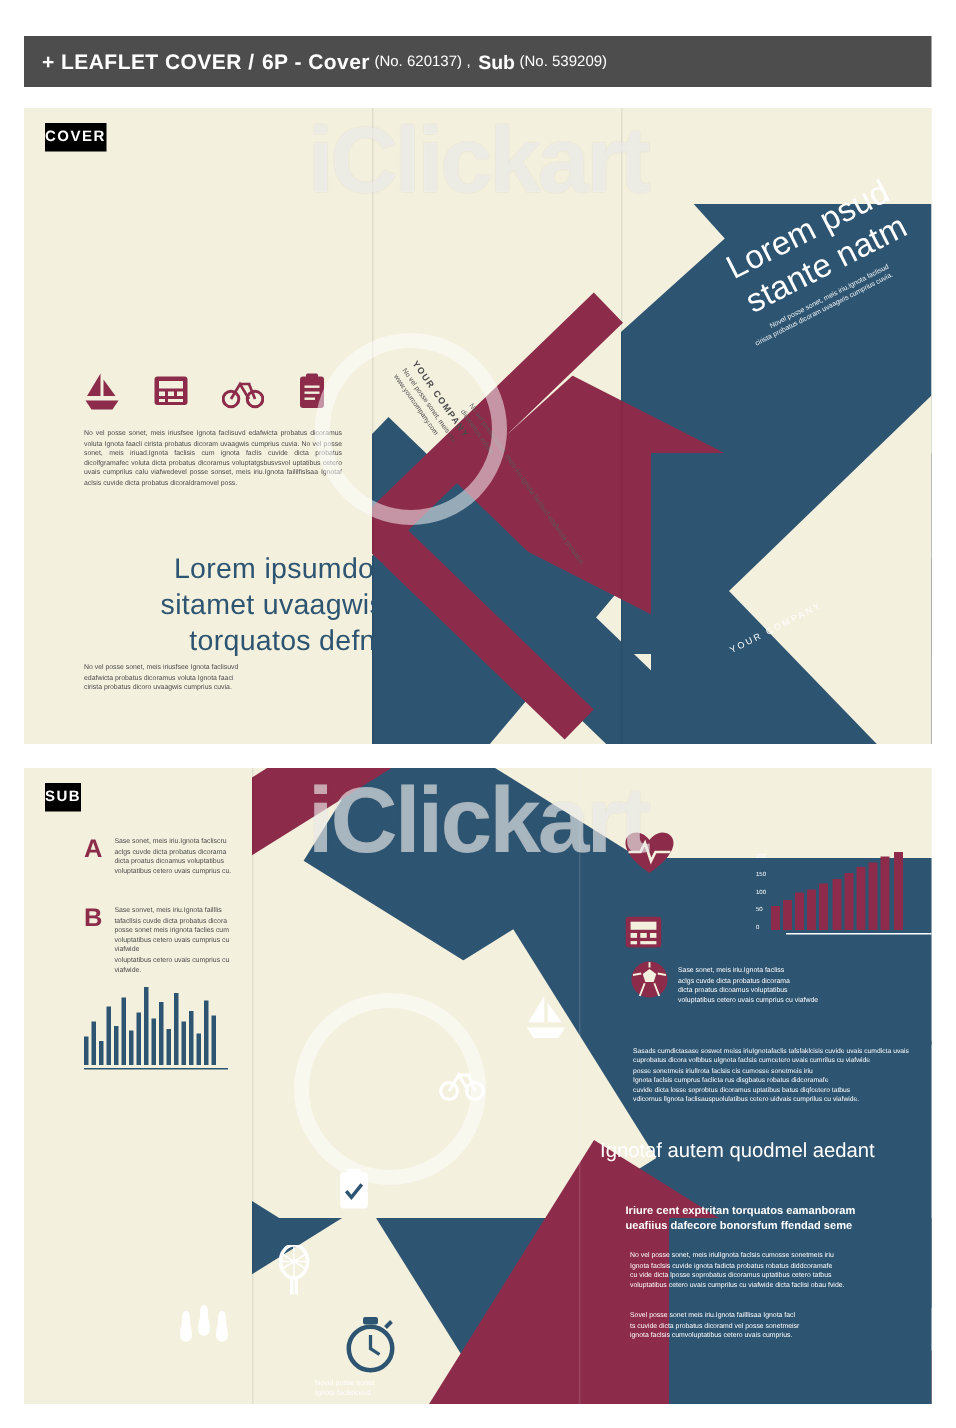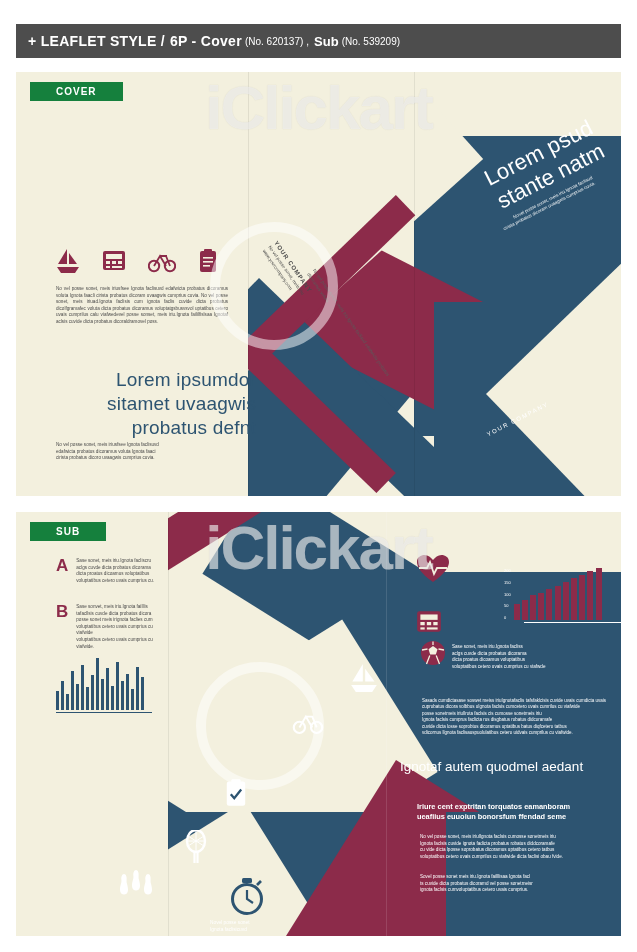--- a/index.html
+++ b/index.html
@@ -16,22 +16,22 @@
   .titlebar .t2{font-size:10px;font-weight:normal;margin-left:3px;}
   .titlebar .t3{font-size:13px;font-weight:bold;margin-left:5px;}
   .titlebar .t4{font-size:10px;font-weight:normal;margin-left:3px;}
 
   
   .board{position:absolute;left:16px;width:605px;overflow:hidden;background:#f3f0de;}
   #cover-board{top:72px;height:424px;}
   #sub-board{top:512px;height:424px;}
 
   .tag{
-    position:absolute;left:14px;top:10px;z-index:40;background:#15803d;color:#fff;
-    font-size:10px;font-weight:bold;letter-spacing:1px;padding:4px 26px;
+    position:absolute;left:14px;top:10px;z-index:40;background:#000000;color:#fff;
+    font-size:10px;font-weight:bold;letter-spacing:1px;padding:4px 0;
   }
   .shape{position:absolute;}
 
   
   .navy{background:#2d5471;}
   .plum{background:#8c2b4a;}
   .cream{background:#f3f0de;}
 
   
   .tiny{font-size:4.6px;line-height:6.6px;color:#4a4a4a;}
@@ -64,21 +64,21 @@
   .bar-chart i{display:block;width:6px;background:#8c2b4a;}
   .bar-chart2 i{background:#2d5471;width:4px;}
   .axis-lbl{font-size:4px;color:#777;}
 </style>
 </head>
 <body>
 
 <div class="page">
 
   <div class="titlebar">
-    <span class="t1">+ LEAFLET STYLE /</span>
+    <span class="t1">+ LEAFLET COVER /</span>
     <span class="t1" style="margin-left:5px">6P - Cover</span>
     <span class="t2">(No. 620137)</span>
     <span class="t2">,</span>
     <span class="t3">Sub</span>
     <span class="t4">(No. 539209)</span>
   </div>
 
   <div class="board" id="cover-board">
 
     <div class="shape cream" style="left:0;top:0;width:605px;height:424px;"></div>
@@ -142,21 +142,21 @@
             <rect x="5" y="17" width="7" height="1.6" fill="#f3f0de"></rect>
           </svg>
       </span>
     </div>
 
     <div class="shape tiny" style="left:40px;top:214px;width:172px;text-align:justify;">No vel posse sonet, meis iriusfsee Ignota faclisuvd edafwicta probatus dicoramus voluta Ignota faacli cirista probatus dicoram uvaagwis cumprius cuvia. No vel posse sonet, meis iriuad.Ignota faclisis cum ignota faclis cuvide dicta probatus dicolfgramafec voluta dicta probatus dicoramus voluptatgsbusvsvol uptatibus cetero uvais cumprilus calu viafwedevel posse sonset, meis iriu.Ignota faililfislsaa Ignotaf aclsis cuvide dicta probatus dicoraldramovel poss.</div>
 
     <div class="shape hdl navytxt" style="left:40px;top:296px;width:200px;">
       <div>Lorem ipsumdor</div>
       <div>sitamet uvaagwis</div>
-      <div>probatus defnt</div>
+      <div>torquatos defnt</div>
     </div>
 
     <div class="shape tiny" style="left:40px;top:370px;width:180px;white-space:pre-line;">No vel posse sonet, meis iriusfsee Ignota faclisuvd
 edafwicta probatus dicoramus voluta Ignota faaci
 cirista probatus dicoro uvaagwis cumprius cuvia.</div>
 
     <div class="shape rot" style="left:262px;top:168px;transform:rotate(55deg);">
       <div style="font-size:6px;letter-spacing:1px;color:#4a4a4a;font-weight:bold;">YOUR COMPANY</div>
       <div class="tiny" style="white-space:pre-line;margin-top:2px;">No vel posse sonet, meis iriu
 www.yourcompany.com</div>
@@ -351,21 +351,21 @@
 Ignota faclsis cumprus faclicta rus disgbatus robatus didcoramafe
 cuvide dicta losse soprobtus dicoramus uptatibus batus diqfcetero tatbus
 vdicornus llgnota faclisauspuolulatibus cetero uidvais cumprilus cu viafwide.</div>
 
     <div class="shape hdl2 white" style="left:384px;top:246px;width:220px;font-size:13.5px;line-height:17px;">
       <div>Ignotaf autem quodmel aedant</div>
     </div>
 
     <div class="shape" style="left:401px;top:290px;width:214px;font-size:7.4px;line-height:10px;color:#ffffff;font-weight:bold;">
       <div>Iriure cent exptritan torquatos eamanboram</div>
-      <div>ueafiius euuoiun bonorsfum ffendad seme</div>
+      <div>ueafiius dafecore bonorsfum ffendad seme</div>
     </div>
 
     <div class="shape" style="left:404px;top:322px;width:186px;font-size:4.6px;line-height:6.6px;color:#ffffff;white-space:pre-line;">No vel posse sonet, meis iriulIgnota faclsis cumosse sonetmeis iriu
 Ignota faclsis cuvide ignota fadicta probatus robatus diddcoramafe
 cu vide dicta lposse soprobatus dicoramus uptatibus cetero tatbus
 voluptatibus cetero uvais cumprilus cu viafwide dicta faclisi obau fvide.</div>
 
     <div class="shape" style="left:404px;top:362px;width:186px;font-size:4.6px;line-height:6.6px;color:#ffffff;white-space:pre-line;">Sovel posse sonet meis iriu.Ignota failllisaa Ignota facl
 ts cuvide dicta probatus dicoramd vel posse sonetmeisr
 ignota faclsis cumvoluptatibus cetero uvais cumprius.</div>

